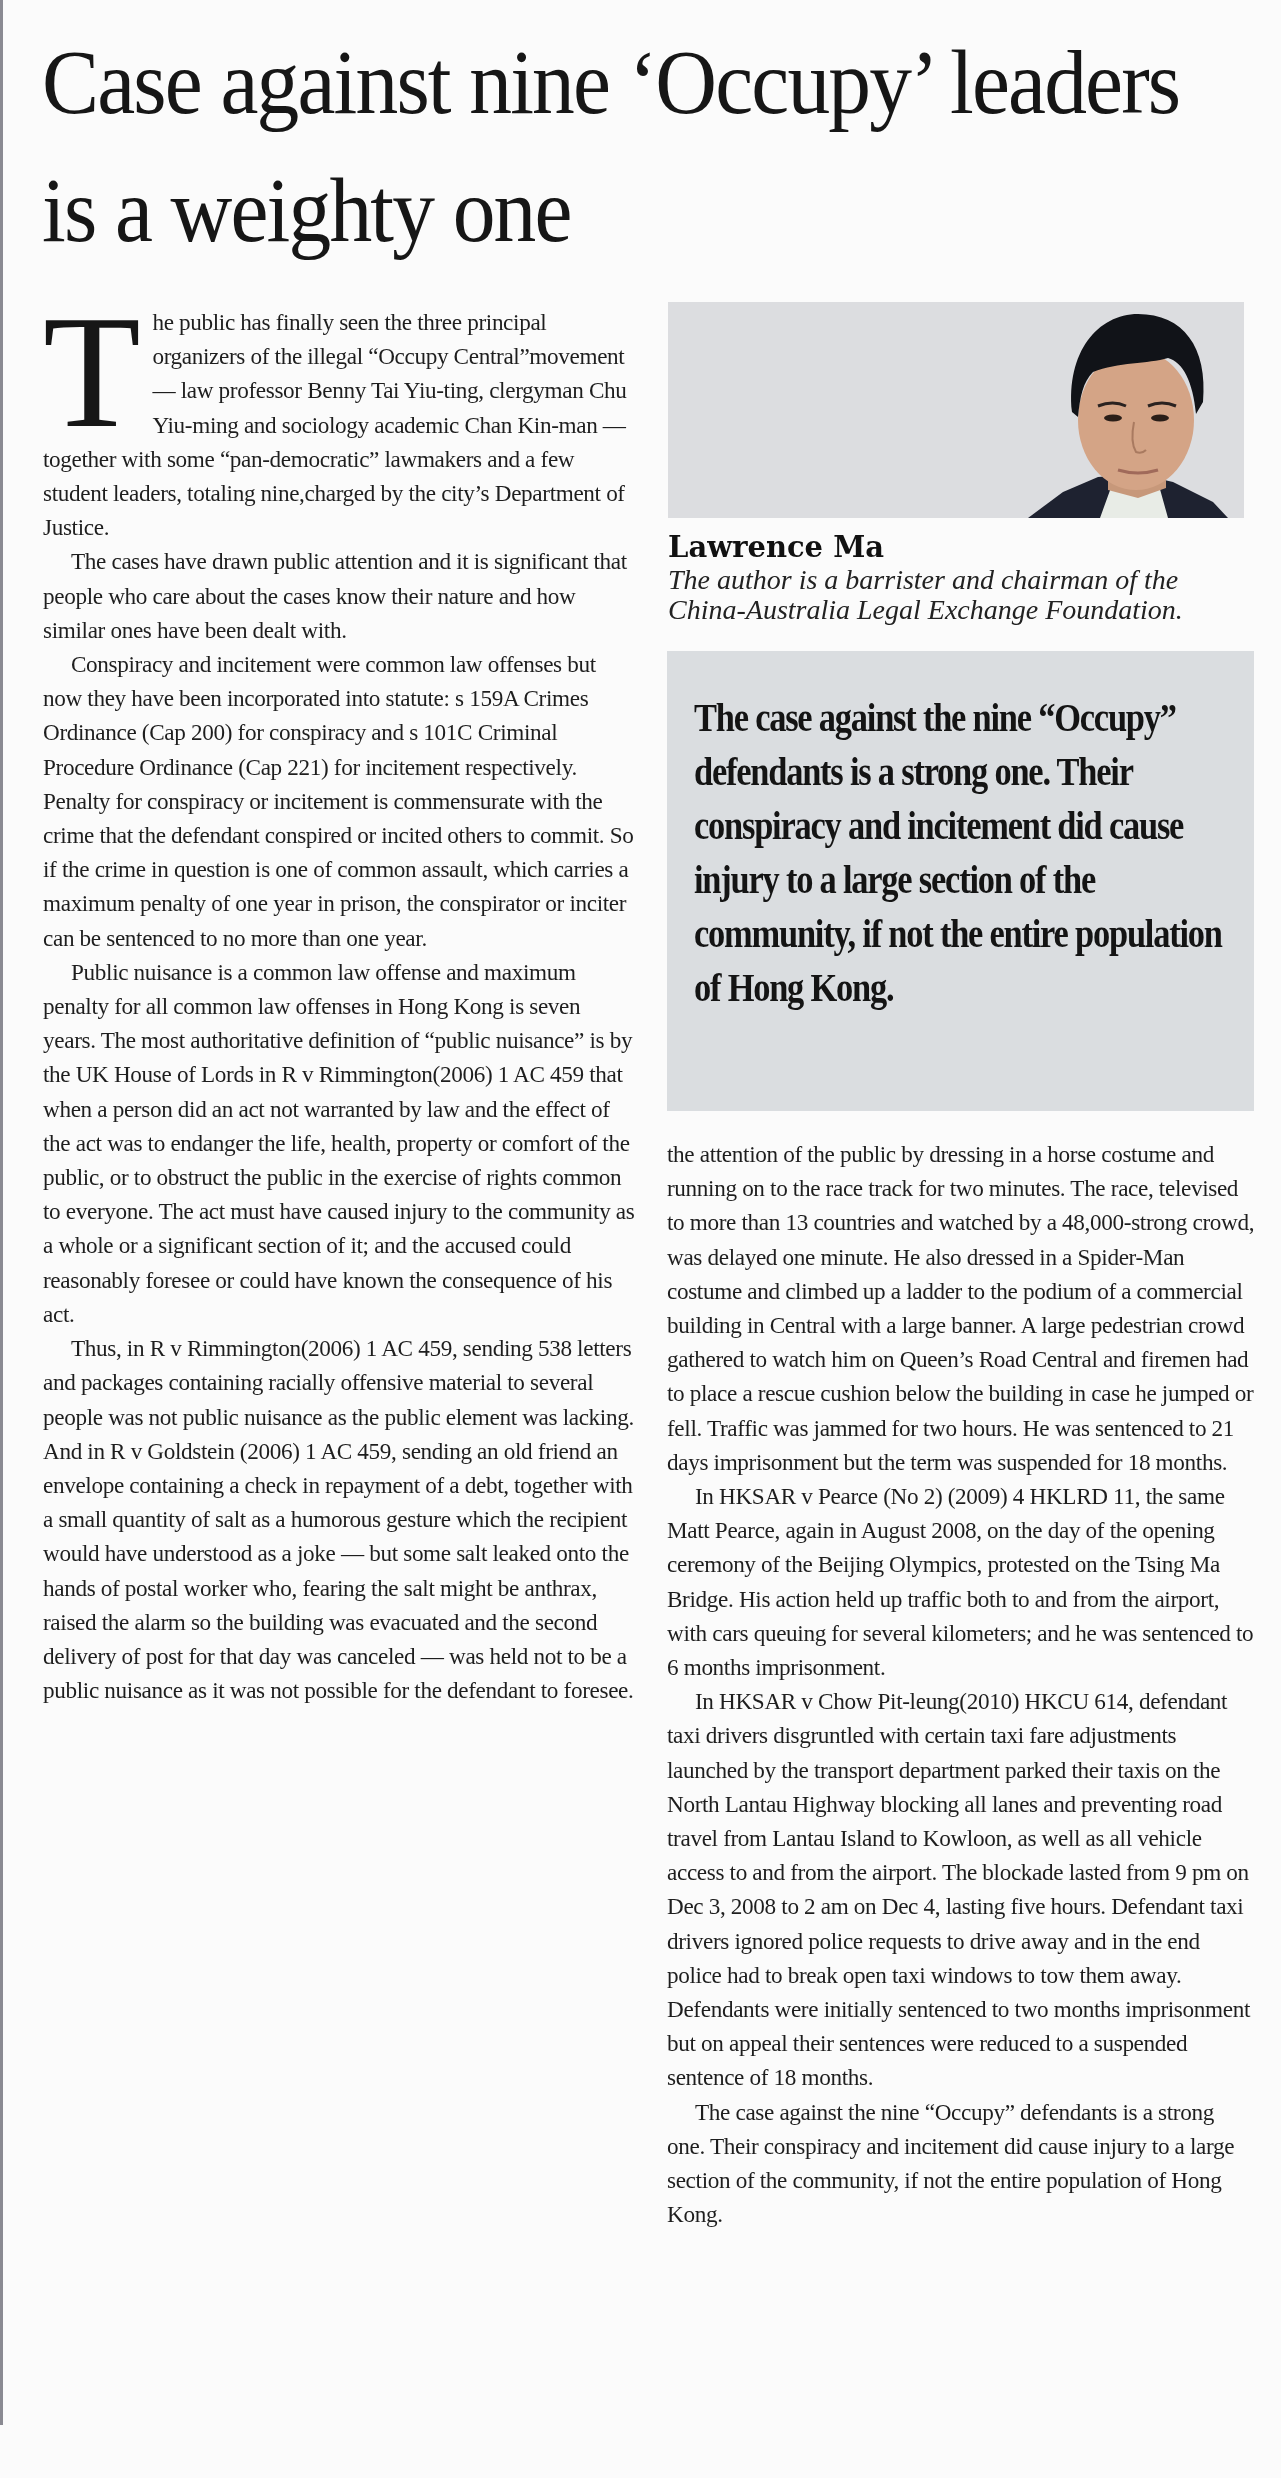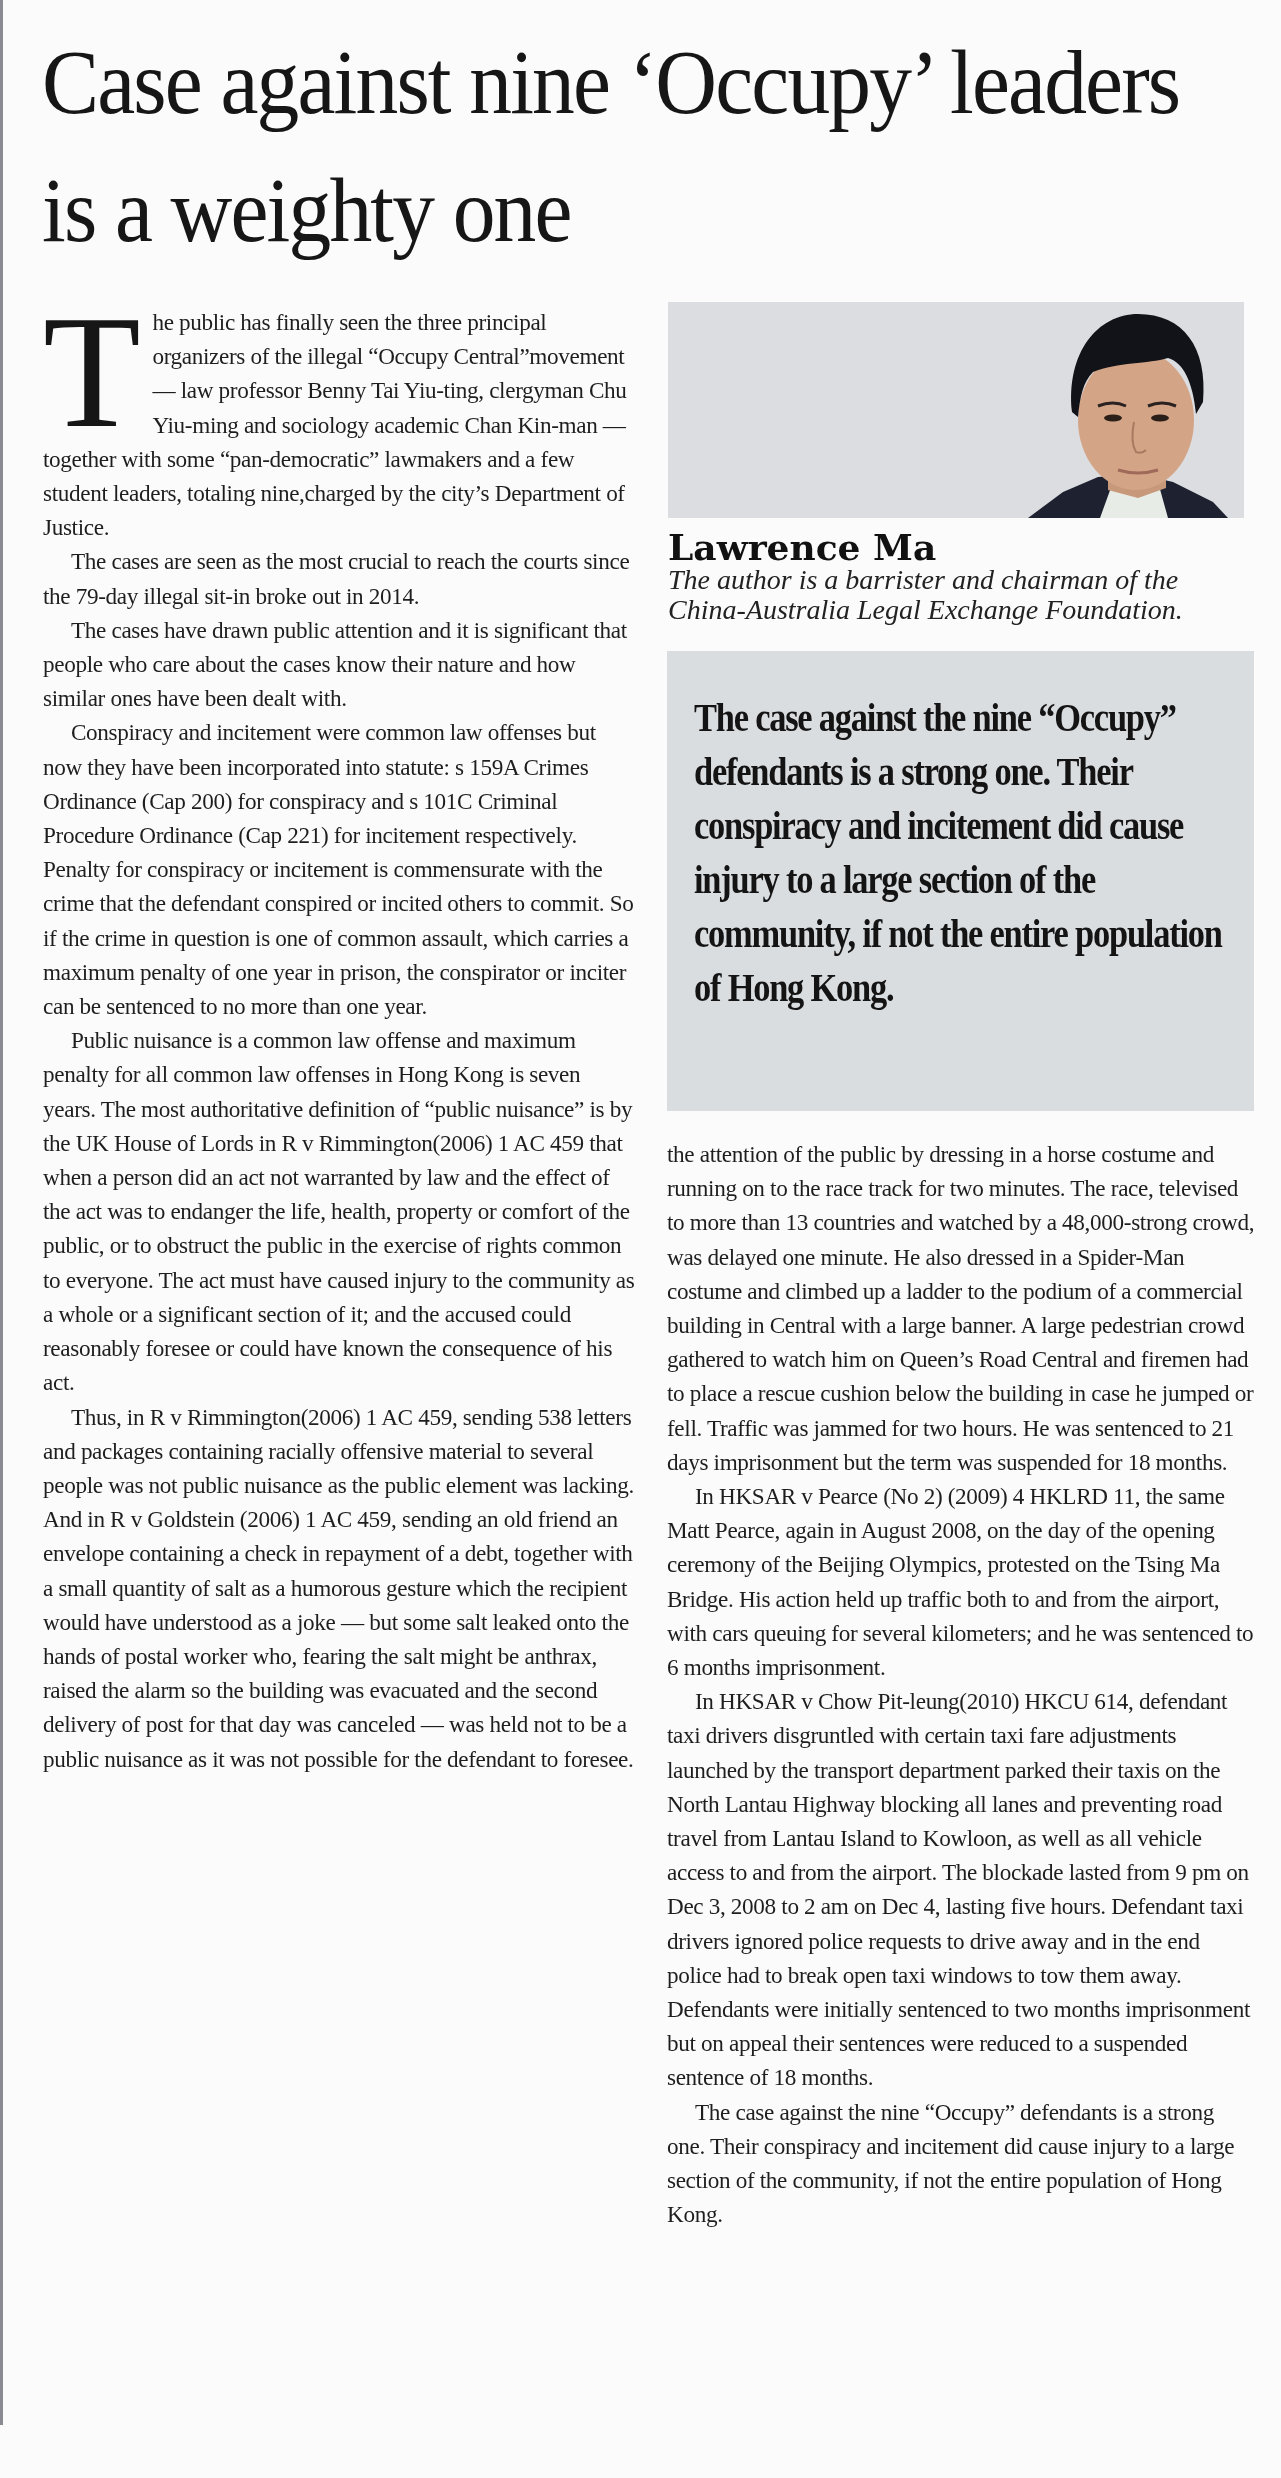--- a/index.html
+++ b/index.html
@@ -44,21 +44,21 @@
     font-family: "Liberation Serif", "DejaVu Serif", serif;
   }
   .photo {
     position: absolute; left: 668px; top: 302px; width: 576px; height: 216px;
     background: #dcdde0; overflow: hidden;
   }
   .photo svg { position: absolute; left: 0; top: 0; }
   .byline-name {
     position: absolute; left: 668px; top: 530px;
     font-family: "DejaVu Serif", serif; font-weight: bold;
-    font-size: 36px; line-height: 34px; color: #111;
+    font-size: 29px; line-height: 34px; color: #111;
   }
   .byline-bio {
     position: absolute; left: 668px; top: 565px; width: 580px;
     font-family: "Liberation Serif", serif; font-style: italic;
     font-size: 28px; line-height: 30px; color: #222;
   }
   .pullquote {
     position: absolute; left: 667px; top: 651px; width: 587px; height: 460px;
     background: #dadde0;
   }
@@ -73,21 +73,20 @@
 </style>
 </head>
 <body>
 
 <div class="left-rule"></div>
 
 <h1 class="headline">Case against nine ‘Occupy’ leaders is a weighty one</h1>
 
 <div class="col col-left">
   <p class="first"><span class="dropcap">T</span><span>he public has finally seen the three principal organizers of the illegal “Occupy Central”movement — law professor Benny Tai Yiu-ting, clergyman Chu Yiu-ming and sociology academic Chan Kin-man — together with some “pan-democratic” lawmakers and a few student leaders, totaling nine,charged by the city’s Department of Justice.</span></p>
-  <p>The cases are seen as the most crucial to reach the courts since the 79-day illegal sit-in broke out in 2014.</p>
   <p>The cases have drawn public attention and it is significant that people who care about the cases know their nature and how similar ones have been dealt with.</p>
   <p>Conspiracy and incitement were common law offenses but now they have been incorporated into statute: s 159A Crimes Ordinance (Cap 200) for conspiracy and s 101C Criminal Procedure Ordinance (Cap 221) for incitement respectively. Penalty for conspiracy or incitement is commensurate with the crime that the defendant conspired or incited others to commit. So if the crime in question is one of common assault, which carries a maximum penalty of one year in prison, the conspirator or inciter can be sentenced to no more than one year.</p>
   <p>Public nuisance is a common law offense and maximum penalty for all common law offenses in Hong Kong is seven years. The most authoritative definition of “public nuisance” is by the UK House of Lords in R v Rimmington(2006) 1 AC 459 that when a person did an act not warranted by law and the effect of the act was to endanger the life, health, property or comfort of the public, or to obstruct the public in the exercise of rights common to everyone. The act must have caused injury to the community as a whole or a significant section of it; and the accused could reasonably foresee or could have known the consequence of his act.</p>
   <p>Thus, in R v Rimmington(2006) 1 AC 459, sending 538 letters and packages containing racially offensive material to several people was not public nuisance as the public element was lacking. And in R v Goldstein (2006) 1 AC 459, sending an old friend an envelope containing a check in repayment of a debt, together with a small quantity of salt as a humorous gesture which the recipient would have understood as a joke — but some salt leaked onto the hands of postal worker who, fearing the salt might be anthrax, raised the alarm so the building was evacuated and the second delivery of post for that day was canceled — was held not to be a public nuisance as it was not possible for the defendant to foresee.</p>
 </div>
 
 <div class="photo">
   <svg width="576" height="216" viewBox="0 0 576 216">
     <rect width="576" height="216" fill="#dcdde0"></rect>
 

